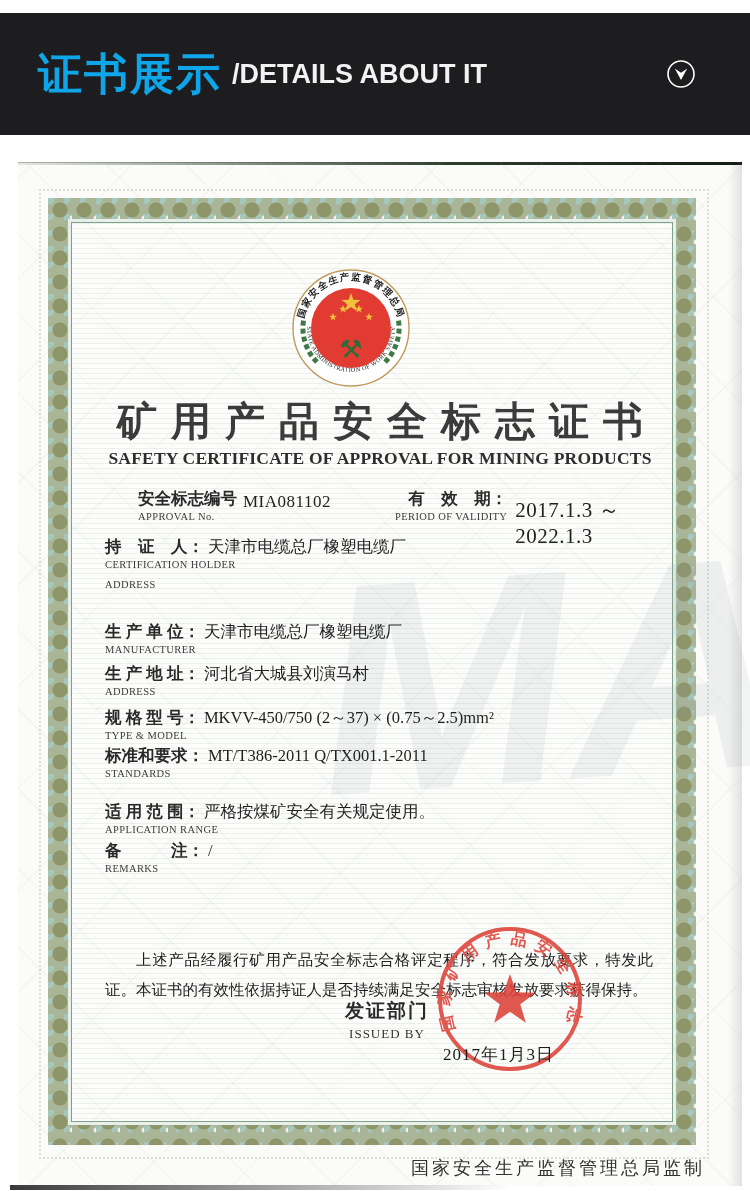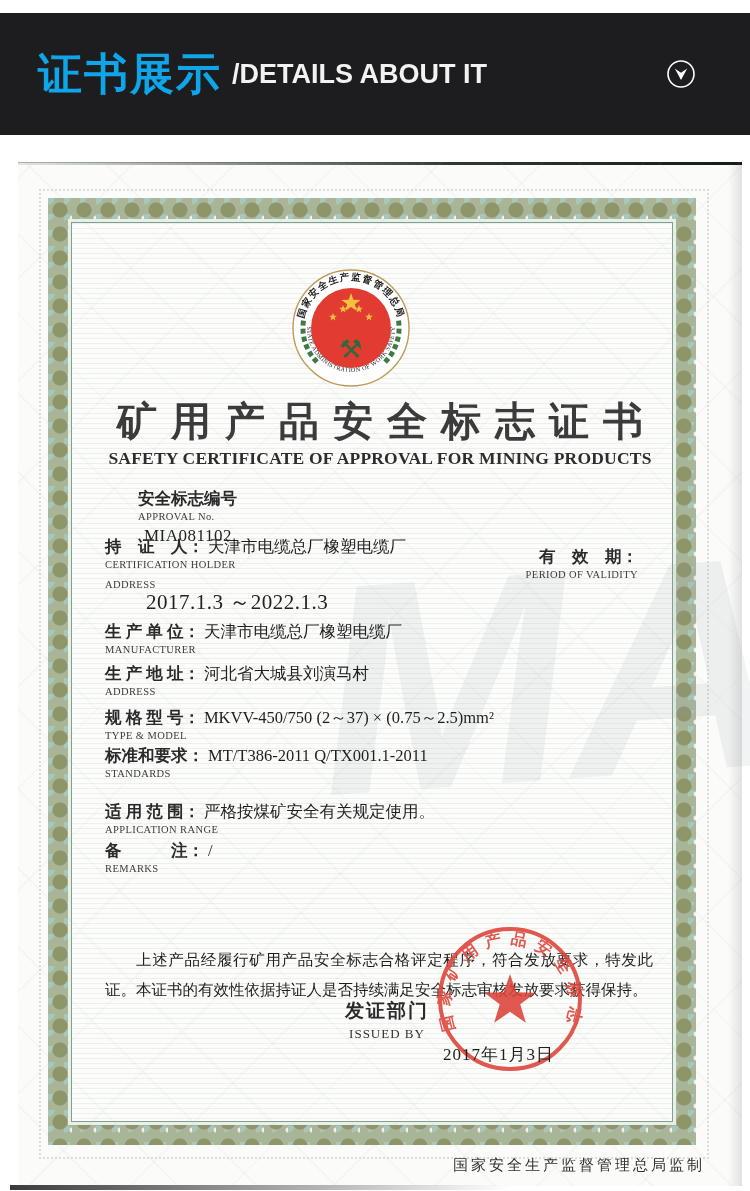--- a/index.html
+++ b/index.html
@@ -47,21 +47,21 @@
            repeating-linear-gradient(45deg,rgba(160,175,170,.06) 0 2px,rgba(0,0,0,0) 2px 56px),
            repeating-linear-gradient(-45deg,rgba(160,175,170,.06) 0 2px,rgba(0,0,0,0) 2px 72px);}
 
   
   .emblem{position:absolute;left:273px;top:104px;width:120px;height:124px;}
   .cert-title{position:absolute;left:0;top:232px;width:100%;text-align:center;
           font-size:40px;font-weight:700;color:#3b3b3b;letter-spacing:14px;text-indent:14px;}
   .cert-subtitle{position:absolute;left:0;top:286px;width:100%;text-align:center;
           font-size:17.5px;font-weight:700;color:#2d2d2d;letter-spacing:.2px;}
 
-  .approval-row{position:absolute;left:120px;top:326px;width:500px;display:flex;color:#222;flex-direction:column;}
+  .approval-row{position:absolute;left:120px;top:326px;width:500px;display:flex;color:#222;}
   .lbl-zh{font-size:16.5px;font-weight:600;color:#2a2a2a;white-space:nowrap;}
   .lbl-en{font-size:10.5px;color:#3c3c3c;letter-spacing:.4px;margin-top:1px;white-space:nowrap;
           font-family:"Liberation Serif",serif;}
   .approval-val{font-size:17px;margin:4px 0 0 6px;letter-spacing:.5px;}
   .validity-block{margin-left:64px;text-align:right;}
   .validity-val{font-size:21px;margin:8px 0 0 8px;letter-spacing:.5px;}
 
   .fields{position:absolute;left:87px;top:374px;width:560px;}
   .field-row{position:relative;height:38px;}
   .field-row:nth-child(2){margin-top:5px;}
@@ -75,21 +75,21 @@
   .field-line{display:flex;align-items:baseline;}
   .field-val{font-size:16.5px;color:#1f1f1f;margin-left:4px;white-space:nowrap;}
 
   .statement{position:absolute;left:87px;top:783px;width:548px;font-size:15.5px;color:#1e1e1e;
           line-height:1.95;text-indent:2em;text-align:justify;}
   .issuer{position:absolute;left:304px;top:836px;width:130px;text-align:center;}
   .issuer-zh{font-size:19px;font-weight:600;color:#2a2a2a;letter-spacing:2px;}
   .issuer-en{font-size:13px;color:#333;letter-spacing:1px;margin-top:2px;}
   .seal{position:absolute;left:417px;top:757px;width:150px;height:156px;opacity:.88;}
   .issue-date{position:absolute;left:425px;top:881px;font-size:17px;color:#1d1d1d;letter-spacing:1px;}
-  .cert-footer{position:absolute;right:37px;top:994px;font-size:15px;color:#323232;letter-spacing:3px;}
+  .cert-footer{position:absolute;right:37px;top:994px;font-size:18px;color:#323232;letter-spacing:3px;}
 </style>
 </head>
 <body>
 
 <div class="page">
 
   <div class="banner">
     <span class="banner-title-zh">证书展示</span>
     <span class="banner-title-en">/DETAILS ABOUT IT</span>
     <button class="banner-collapse">

